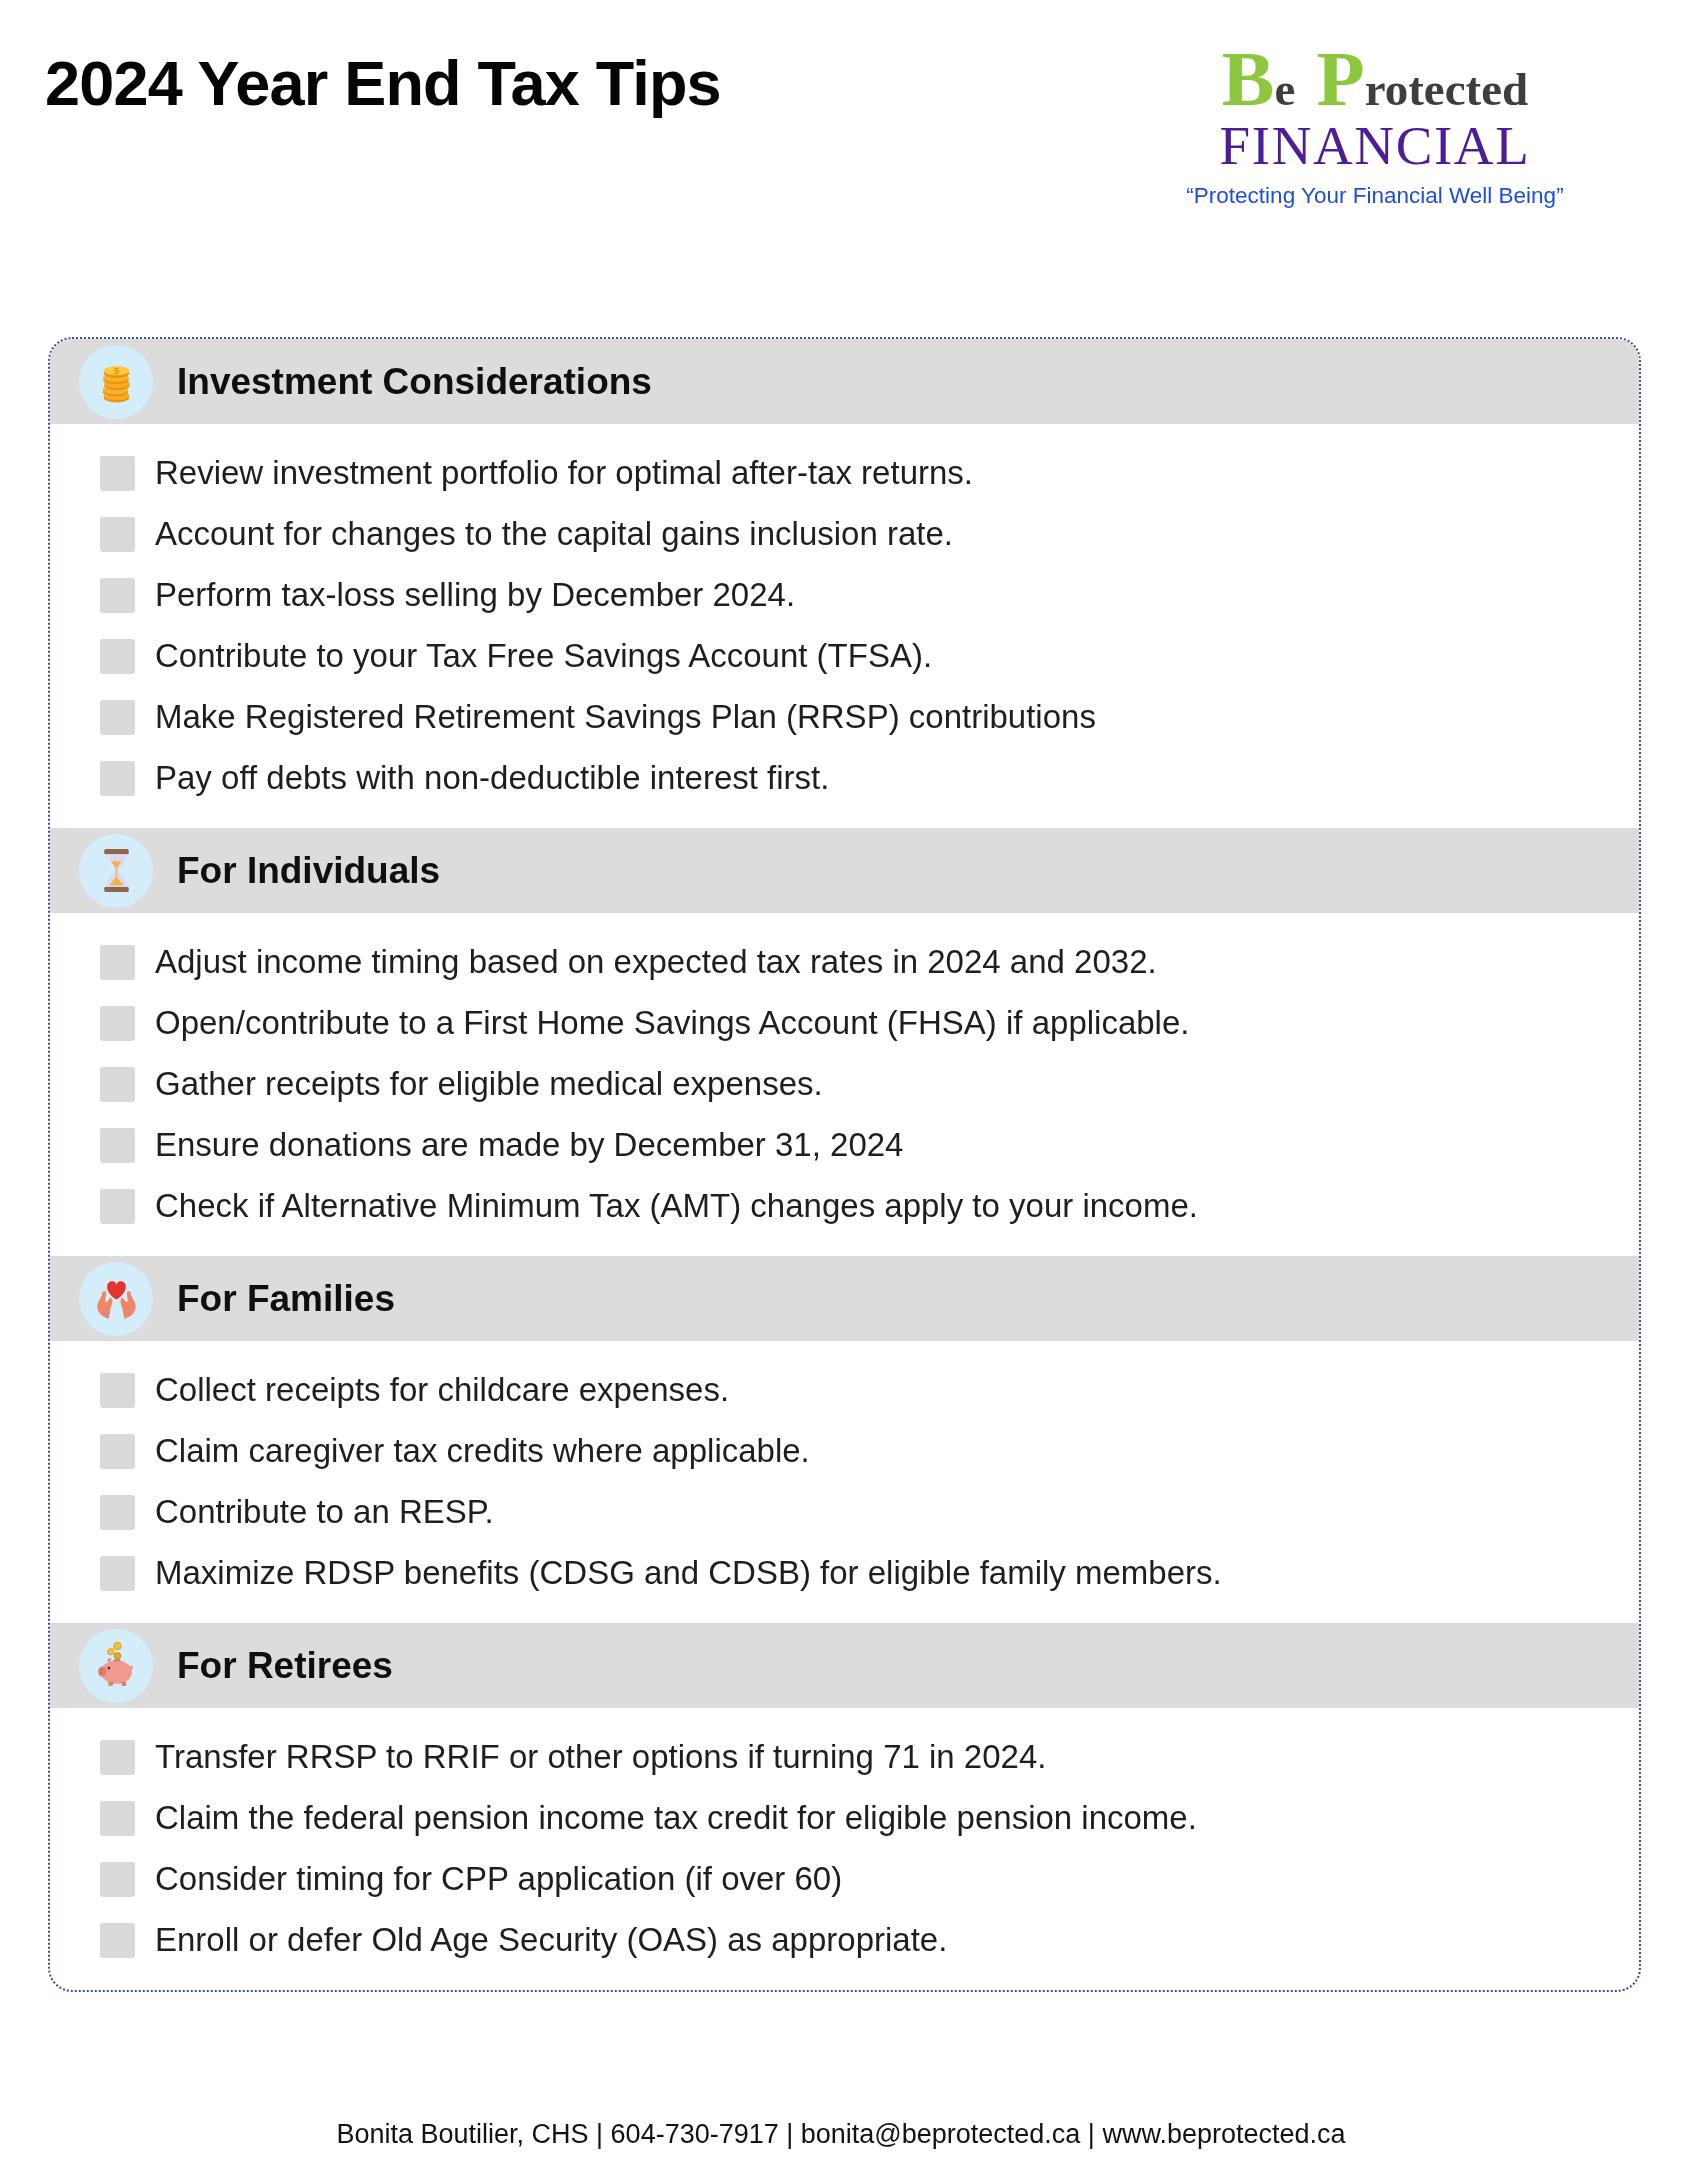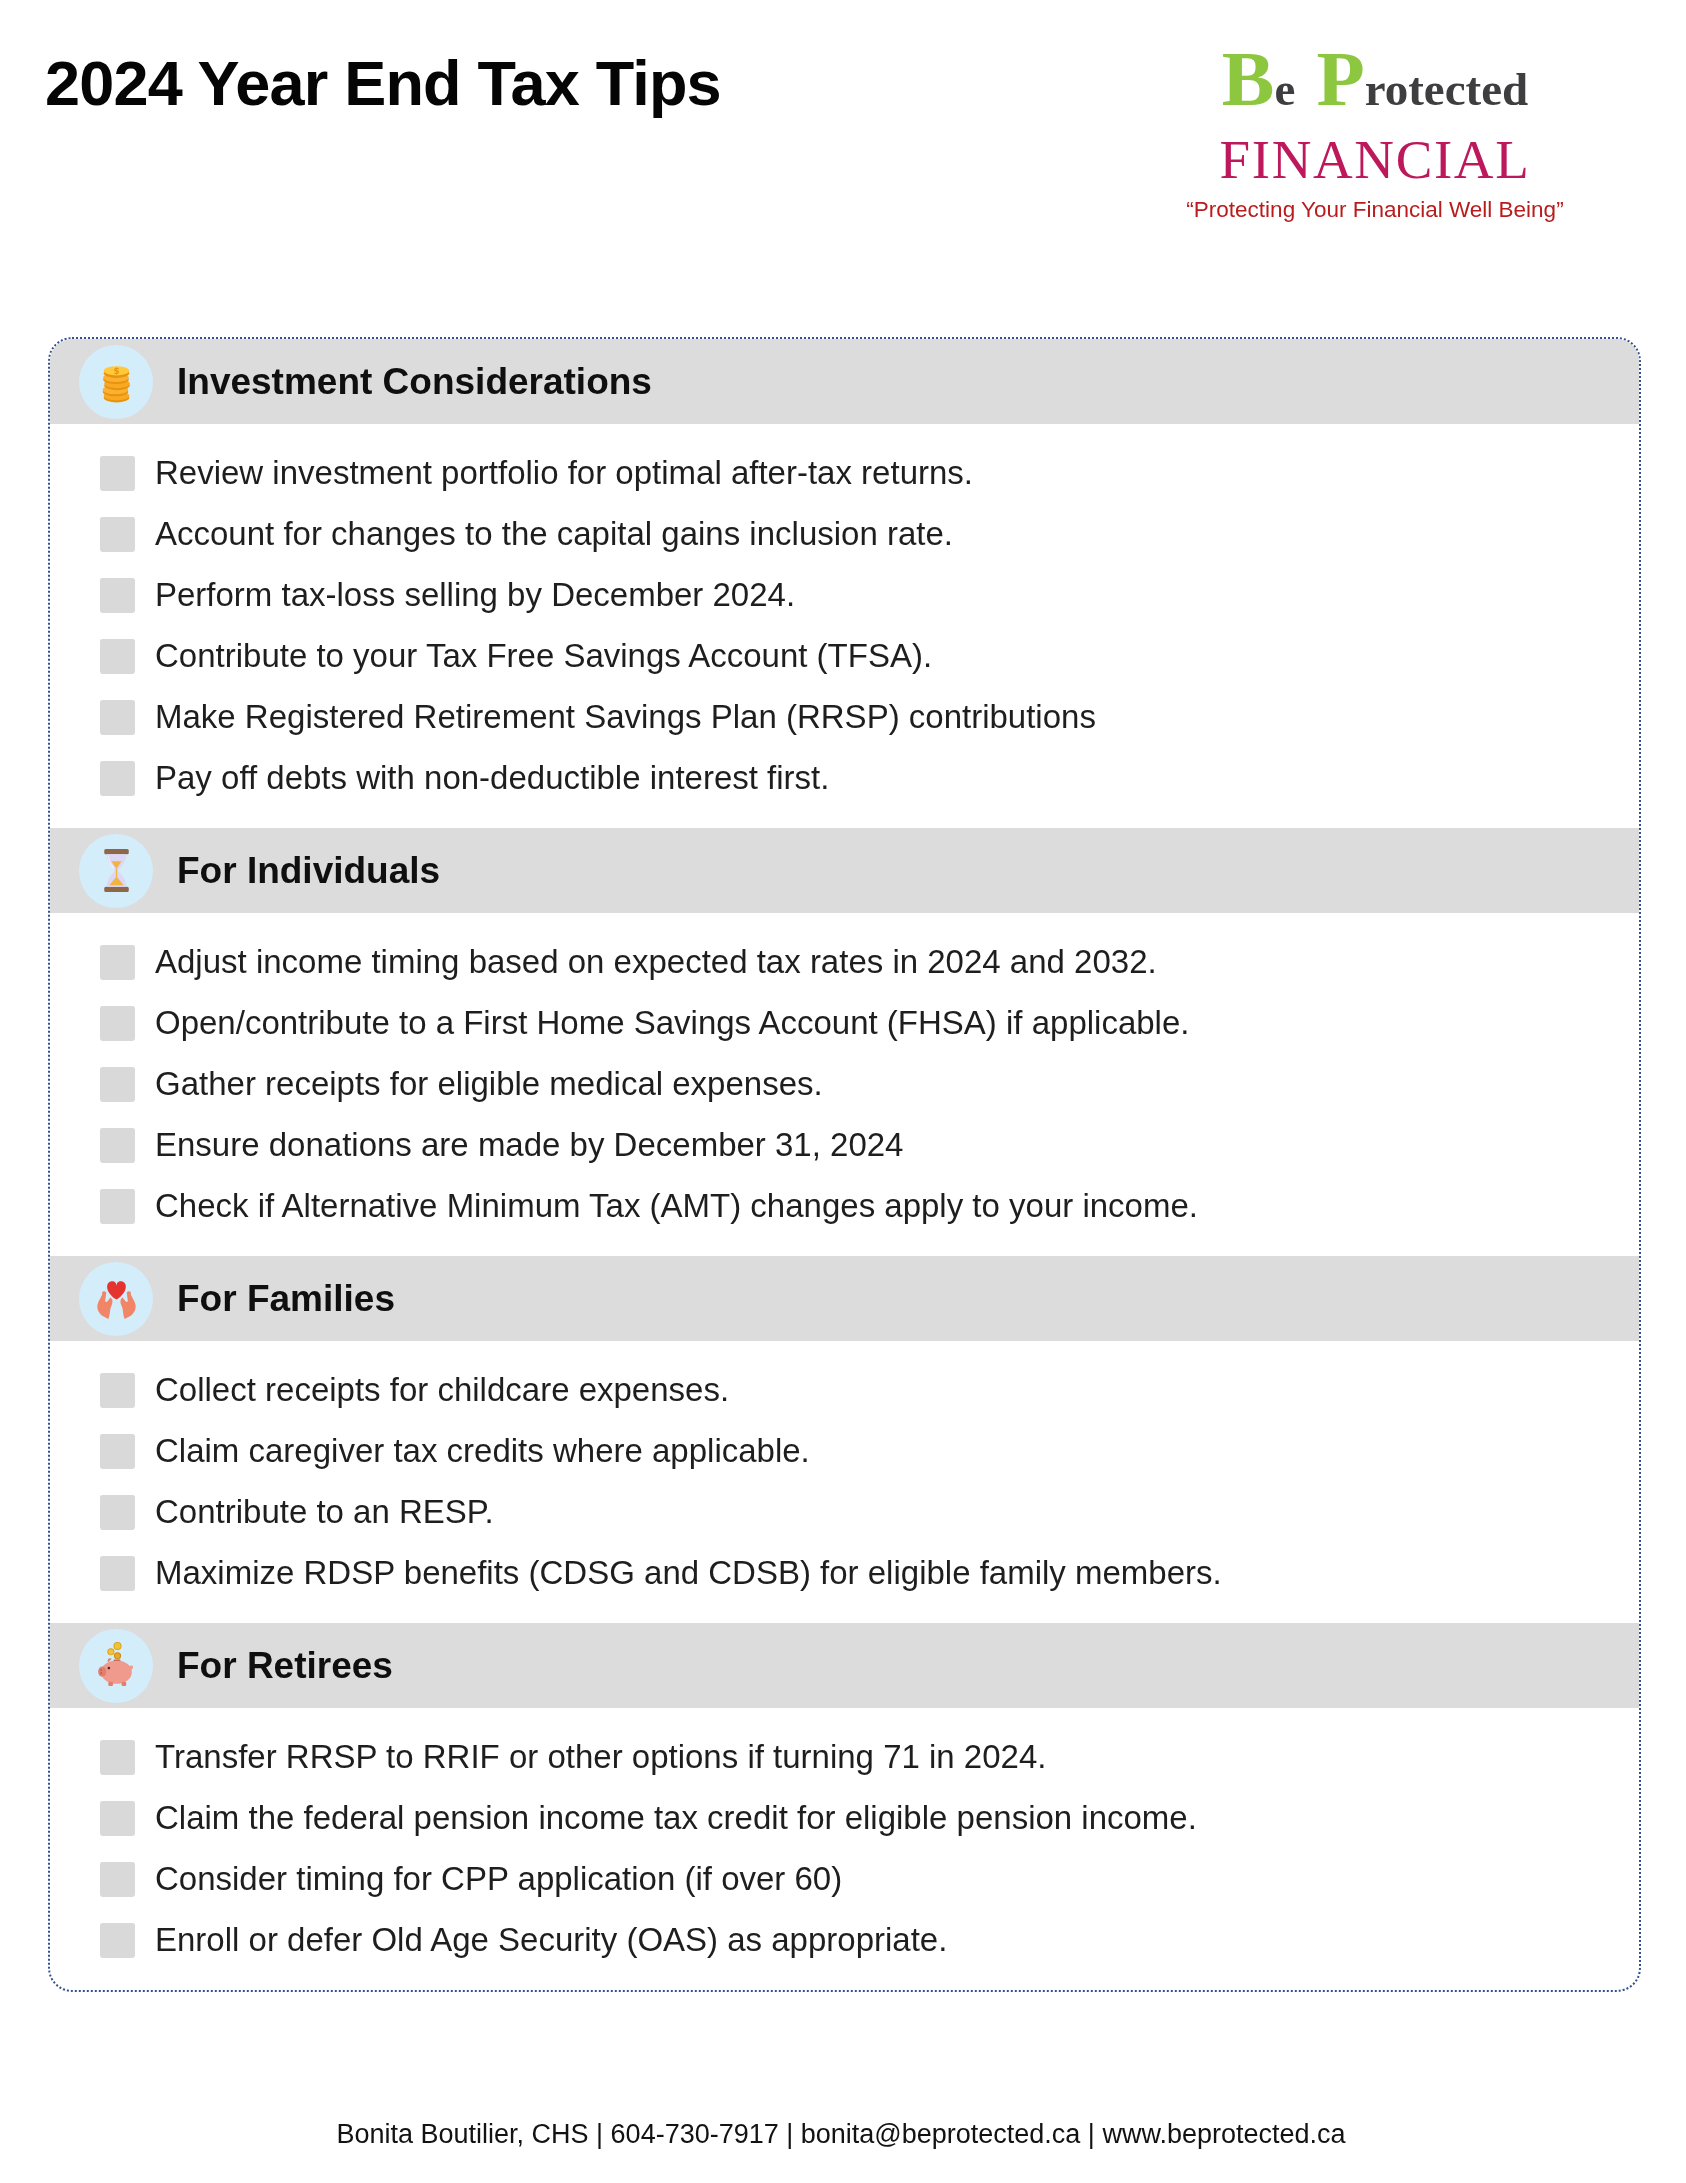--- a/index.html
+++ b/index.html
@@ -12,24 +12,24 @@
     position:absolute;left:45px;top:47px;margin:0;
     font-size:63px;font-weight:bold;letter-spacing:-0.8px;color:#050505;
     font-family:"Liberation Sans",sans-serif;
   }
   .logo{position:absolute;top:39px;right:111px;width:402px;text-align:center;}
   .logo-line1{font-family:"Liberation Serif",serif;font-weight:bold;line-height:1;white-space:nowrap;}
   .logo-cap{font-size:79px;color:#8dc63f;}
   .logo-low{font-size:47px;color:#3e3e40;}
   .logo-gap{display:inline-block;width:21px;}
   .logo-line2{
-    font-family:"Liberation Serif",serif;font-size:55px;color:#be185d;
-    letter-spacing:1.6px;line-height:1;margin-top:14px;white-space:nowrap;
-  }
-  .logo-tagline{font-size:22.5px;color:#b91c1c;margin-top:9.6px;white-space:nowrap;}
+    font-family:"Liberation Serif",serif;font-size:55px;color:#4c1d95;
+    letter-spacing:1.6px;line-height:1;margin-top:0;white-space:nowrap;
+  }
+  .logo-tagline{font-size:22.5px;color:#1d4ed8;margin-top:9.6px;white-space:nowrap;}
   
   .checklist{
     position:absolute;left:48px;top:337px;width:1589px;
     border:2.4px dotted #33518e;border-radius:24px;overflow:hidden;background:#fff;
   }
   .section-header{
     height:85px;background:#dcdcdc;display:flex;align-items:center;
     padding-left:29px;gap:24px;
   }
   .badge{

